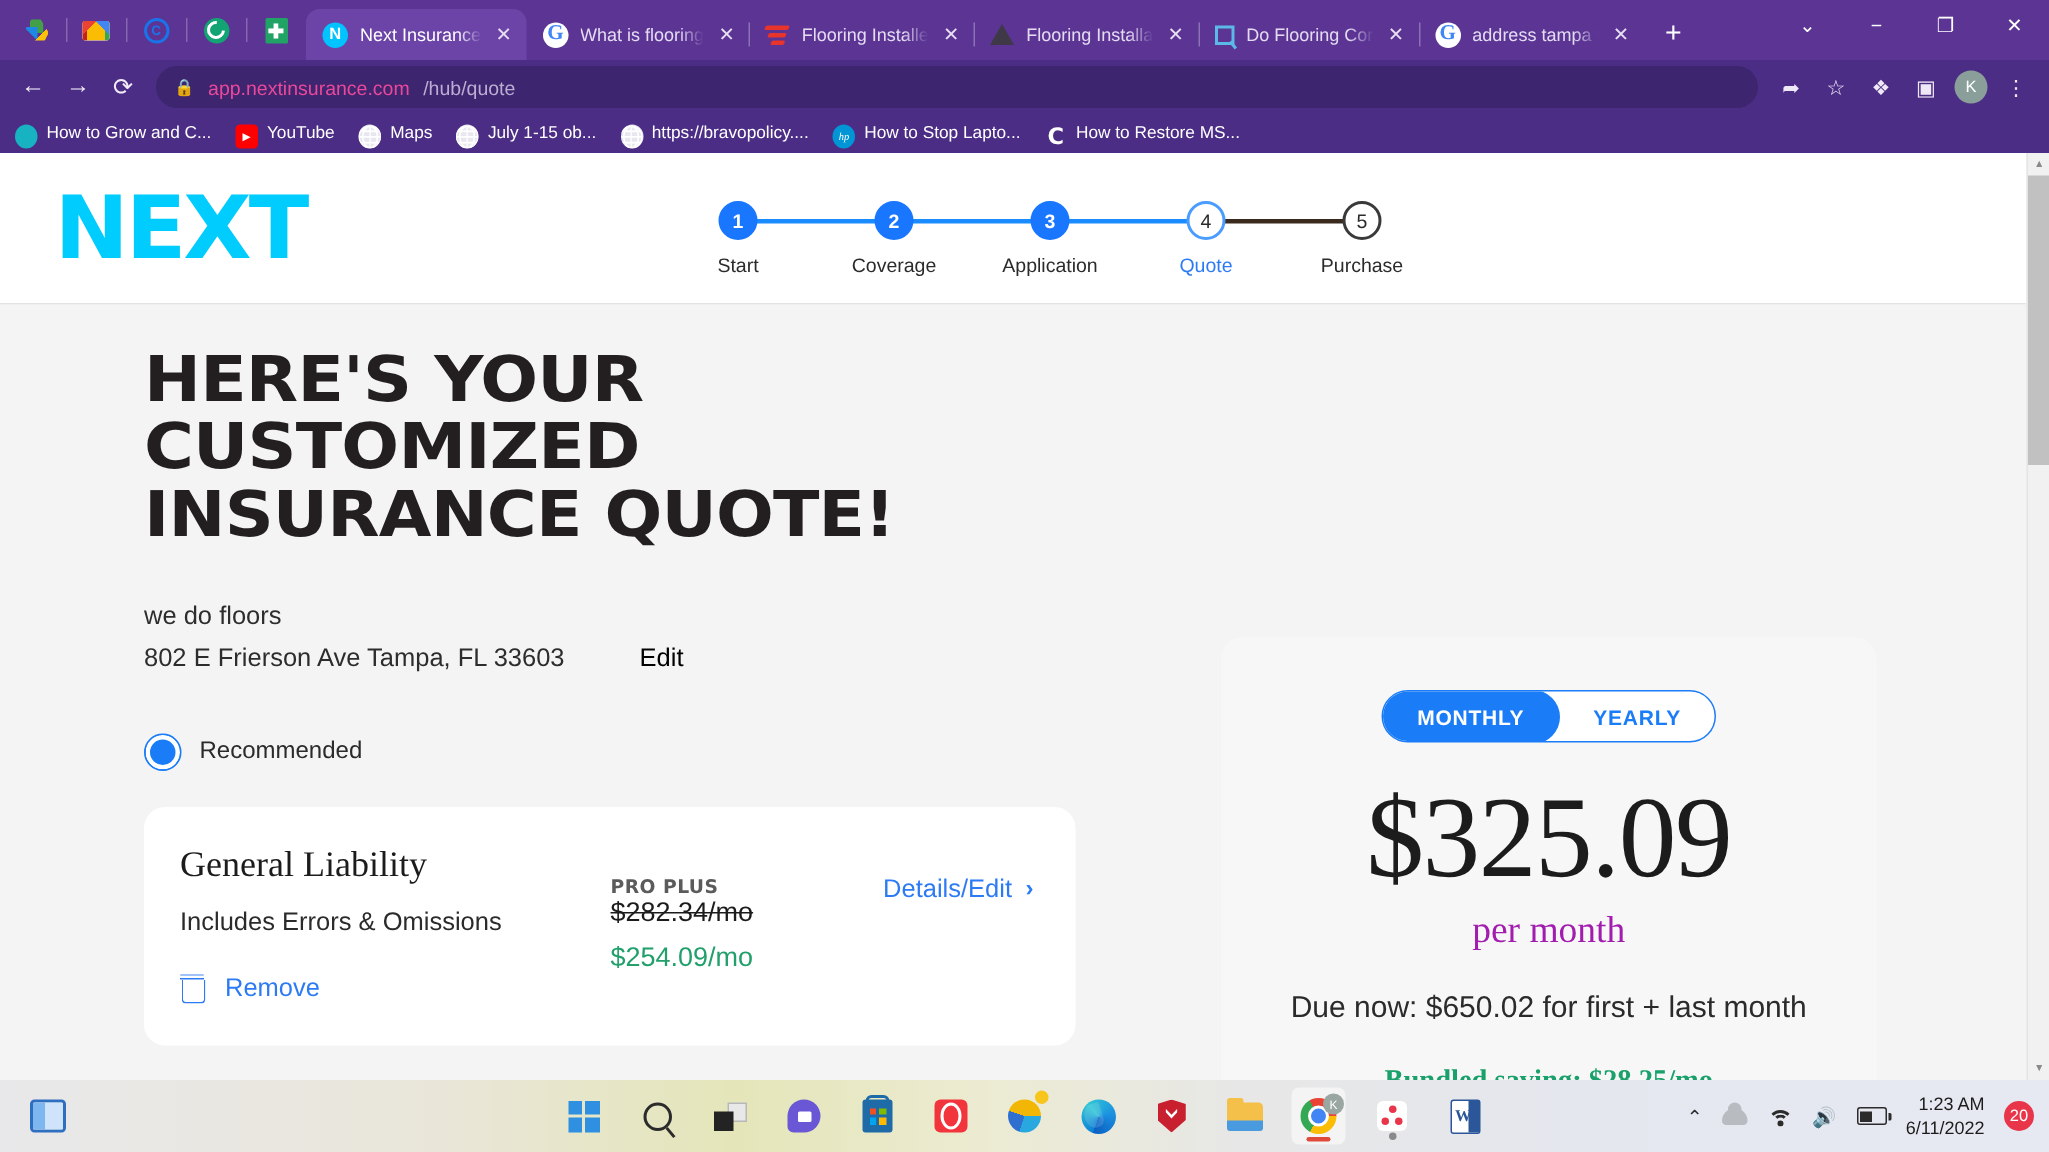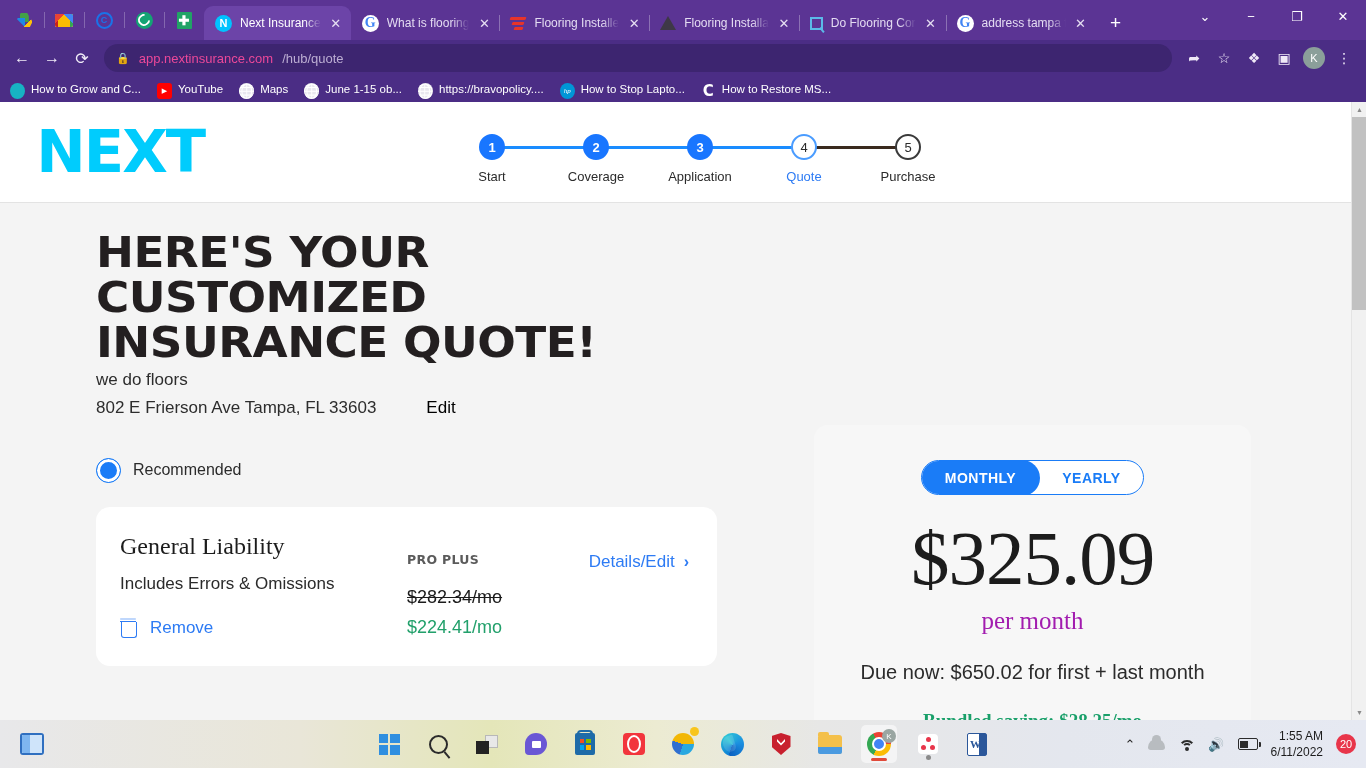--- a/index.html
+++ b/index.html
@@ -203,21 +203,21 @@
   .step.lastbar .bar { background: #3a2a1e; }
   .step:last-child .bar { display: none; }
 
   
   .content { padding: 28px 0 0 0; position: relative; }
   .headline {
     margin-left: 96px; font-family: "DejaVu Sans", sans-serif; font-weight: 900;
     font-size: 42px; line-height: 1.07; color: #231f20; letter-spacing: -0.5px;
     transform: scaleX(1.08); transform-origin: left center; max-width: 560px;
   }
-  .biz { margin-left: 96px; font-size: 17px; color: #2d2d2d;
+  .biz { margin-left: 96px; margin-top: 31px; font-size: 17px; color: #2d2d2d;
          line-height: 1.65; }
   .biz-row2 { display: flex; align-items: center; gap: 50px; }
   .edit-link { color: #000000; cursor: pointer; }
 
   .cov-row { margin-left: 96px; margin-top: 36px; display: flex; align-items: center; }
   .cov-title { font-family: "Liberation Serif", serif; font-size: 22px; color: #1c1c1c;
                line-height: 1.25; width: 175px; }
   .radio-group { display: flex; align-items: center; gap: 28px; }
   .radio-opt { display: flex; align-items: center; gap: 12px; font-size: 16px; color: #2b2b2b; }
   .radio {
@@ -246,21 +246,21 @@
     content: ""; position: absolute; top: 3px; left: 1px; width: 14px; height: 15px;
     border: 1.6px solid #2d7bf4; border-radius: 0 0 3px 3px; border-top: none;
   }
   .trash::after {
     content: ""; position: absolute; top: 2px; left: 0; width: 16px; height: 1.6px;
     background: #2d7bf4; box-shadow: 0 -2.5px 0 -0.2px #2d7bf4;
   }
   .price-col { position: absolute; right: 150px; top: 45px; width: 160px; }
   .tier { font-size: 12.5px; font-weight: bold; color: #5b5b5b; letter-spacing: .3px;
           font-family: "DejaVu Sans", sans-serif; }
-  .old-price { font-size: 18px; color: #1c1c1c; text-decoration: line-through; margin-top: 20px; }
+  .old-price { font-size: 18px; color: #1c1c1c; text-decoration: line-through; margin-top: 0; }
   .new-price { font-size: 18px; color: #22a06b; margin-top: 9px; }
   .details-link {
     position: absolute; right: 28px; top: 45px; color: #2d7bf4; font-size: 17px;
     display: flex; align-items: center; gap: 9px; cursor: pointer;
   }
   .chev { font-size: 16px; font-weight: bold; }
 
   
   .quote-card {
     position: absolute; right: 100px; top: 222px; width: 437px; min-height: 400px;
@@ -513,21 +513,21 @@
     <div class="bm">
       <span class="bm-ico bm-yt">▶</span>
       <span>YouTube</span>
     </div>
     <div class="bm">
       <span class="bm-ico bm-globe"></span>
       <span>Maps</span>
     </div>
     <div class="bm">
       <span class="bm-ico bm-globe"></span>
-      <span>June 1-15 ob...</span>
+      <span>July 1-15 ob...</span>
     </div>
     <div class="bm">
       <span class="bm-ico bm-globe"></span>
       <span>https://bravopolicy....</span>
     </div>
     <div class="bm">
       <span class="bm-ico bm-hp">hp</span>
       <span>How to Stop Lapto...</span>
     </div>
     <div class="bm">
@@ -594,21 +594,21 @@
         <div class="cov-card">
           <h3>General Liability</h3>
           <div class="sub">Includes Errors &amp; Omissions</div>
           <div class="remove">
             <span class="trash"></span>
             <span>Remove</span>
           </div>
           <div class="price-col">
             <div class="tier">PRO PLUS</div>
             <div class="old-price">$282.34/mo</div>
-            <div class="new-price">$224.41/mo</div>
+            <div class="new-price">$254.09/mo</div>
           </div>
           <div class="details-link">
             <span>Details/Edit</span>
             <span class="chev">›</span>
           </div>
         </div>
 
         <div class="quote-card">
           <div class="toggle">
             <div class="sel">MONTHLY</div>
@@ -717,18 +717,18 @@
           <i></i>
           <i></i>
           <i></i>
         </span>
       </div>
     <div class="sysico">🔊</div>
     <div class="sysico">
         <span class="batt-ico"></span>
       </div>
     <div class="clock">
-      <div>1:55 AM</div>
+      <div>1:23 AM</div>
       <div>6/11/2022</div>
     </div>
     <div class="notif-badge">20</div>
   </div>
 </div>
 
 </body></html>

